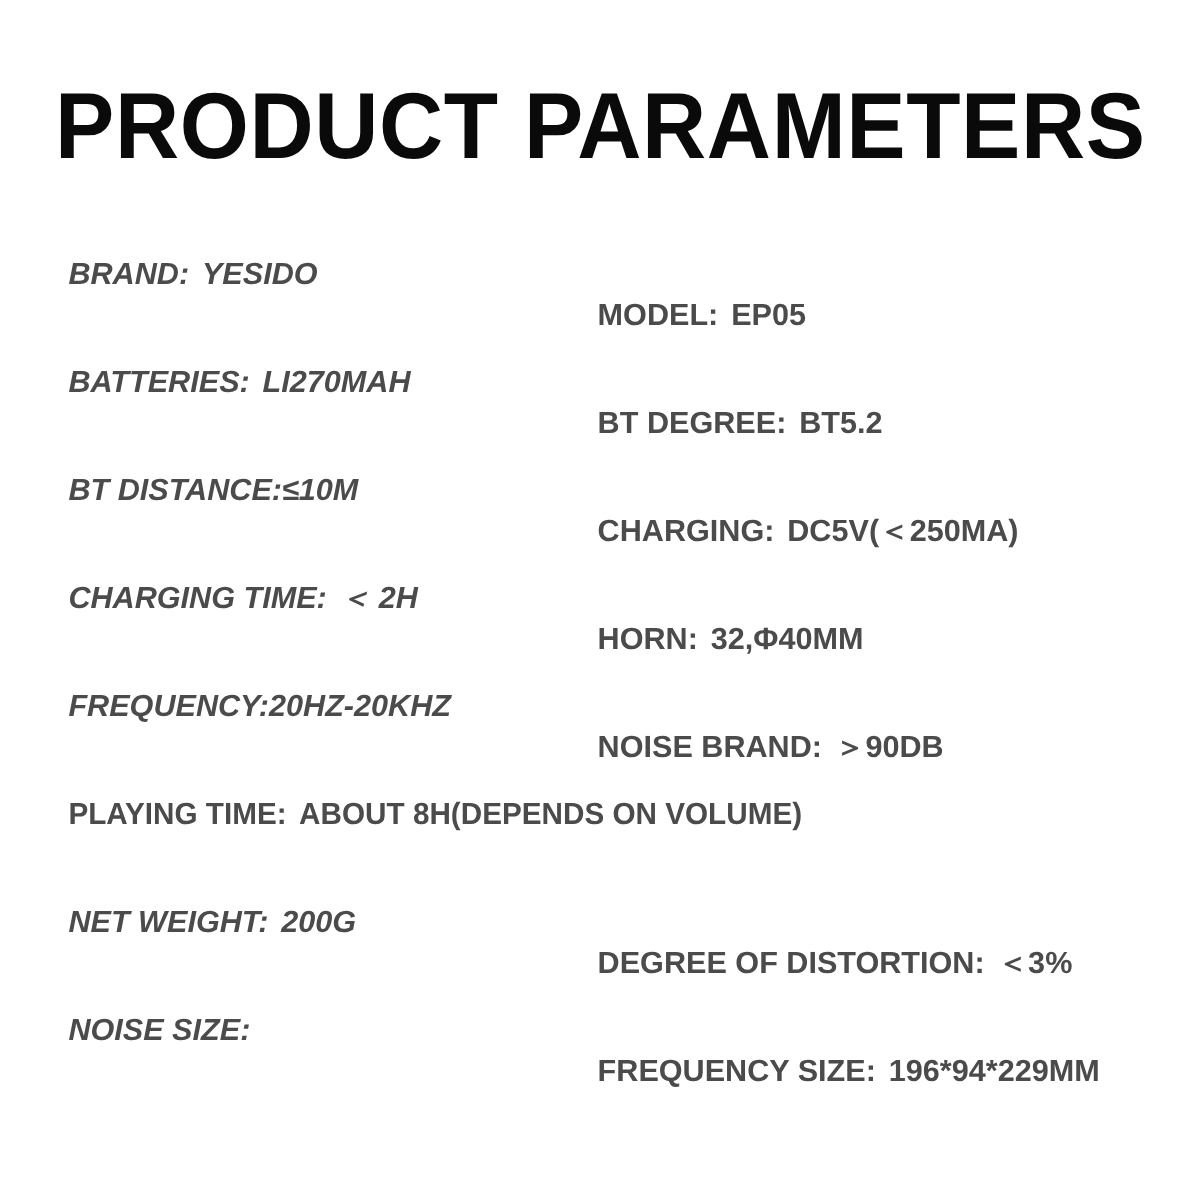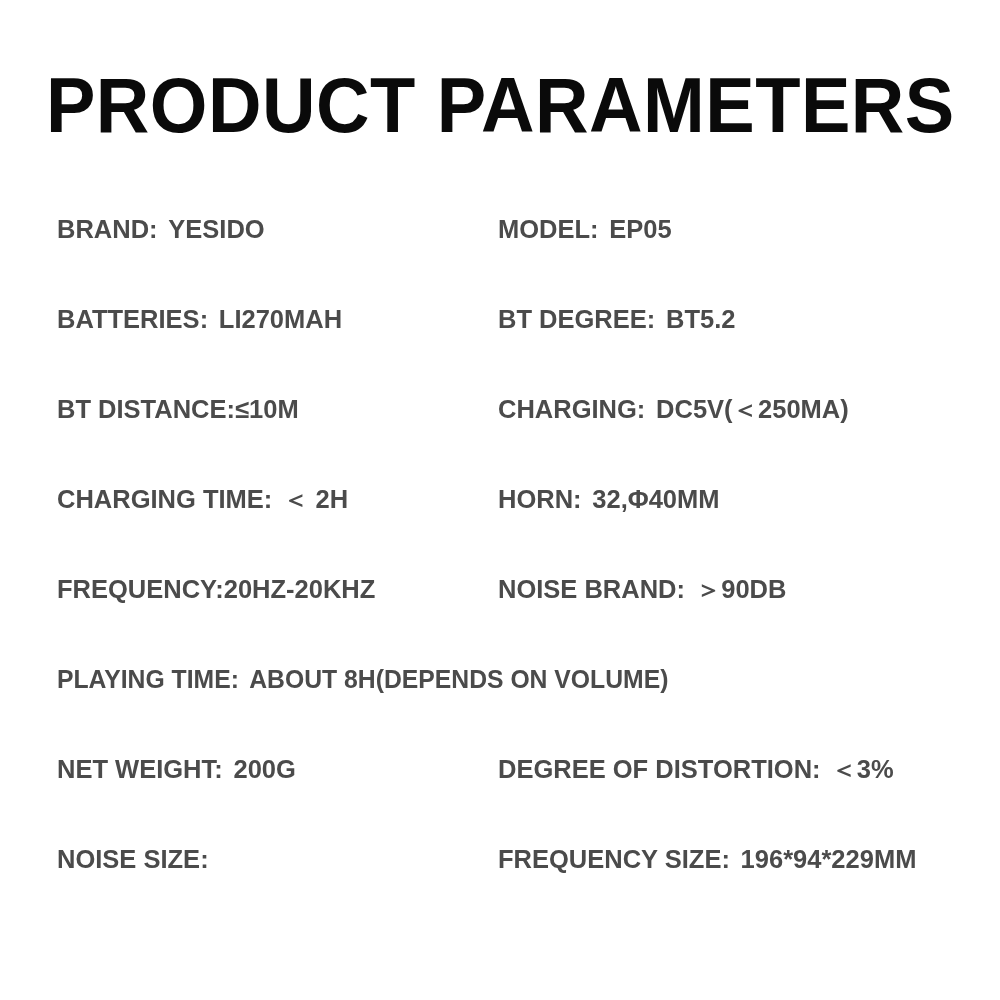--- a/index.html
+++ b/index.html
@@ -62,24 +62,26 @@
     color: #4b4b4b;
     font-family: "Liberation Sans", sans-serif;
     font-weight: 600;
     font-size: 25.5px;
     line-height: 34px;
     white-space: nowrap;
   }
 
   .spec-cell.col-left {
     left: 0;
+    font-style: italic;
   }
 
   .spec-cell.col-right {
     left: 441px;
+    margin-top: 34px;
   }
 
   
   .spec-cell.full {
     left: 0;
     transform: scaleX(0.97);
     transform-origin: left center;
   }
 
   .spec-label {

